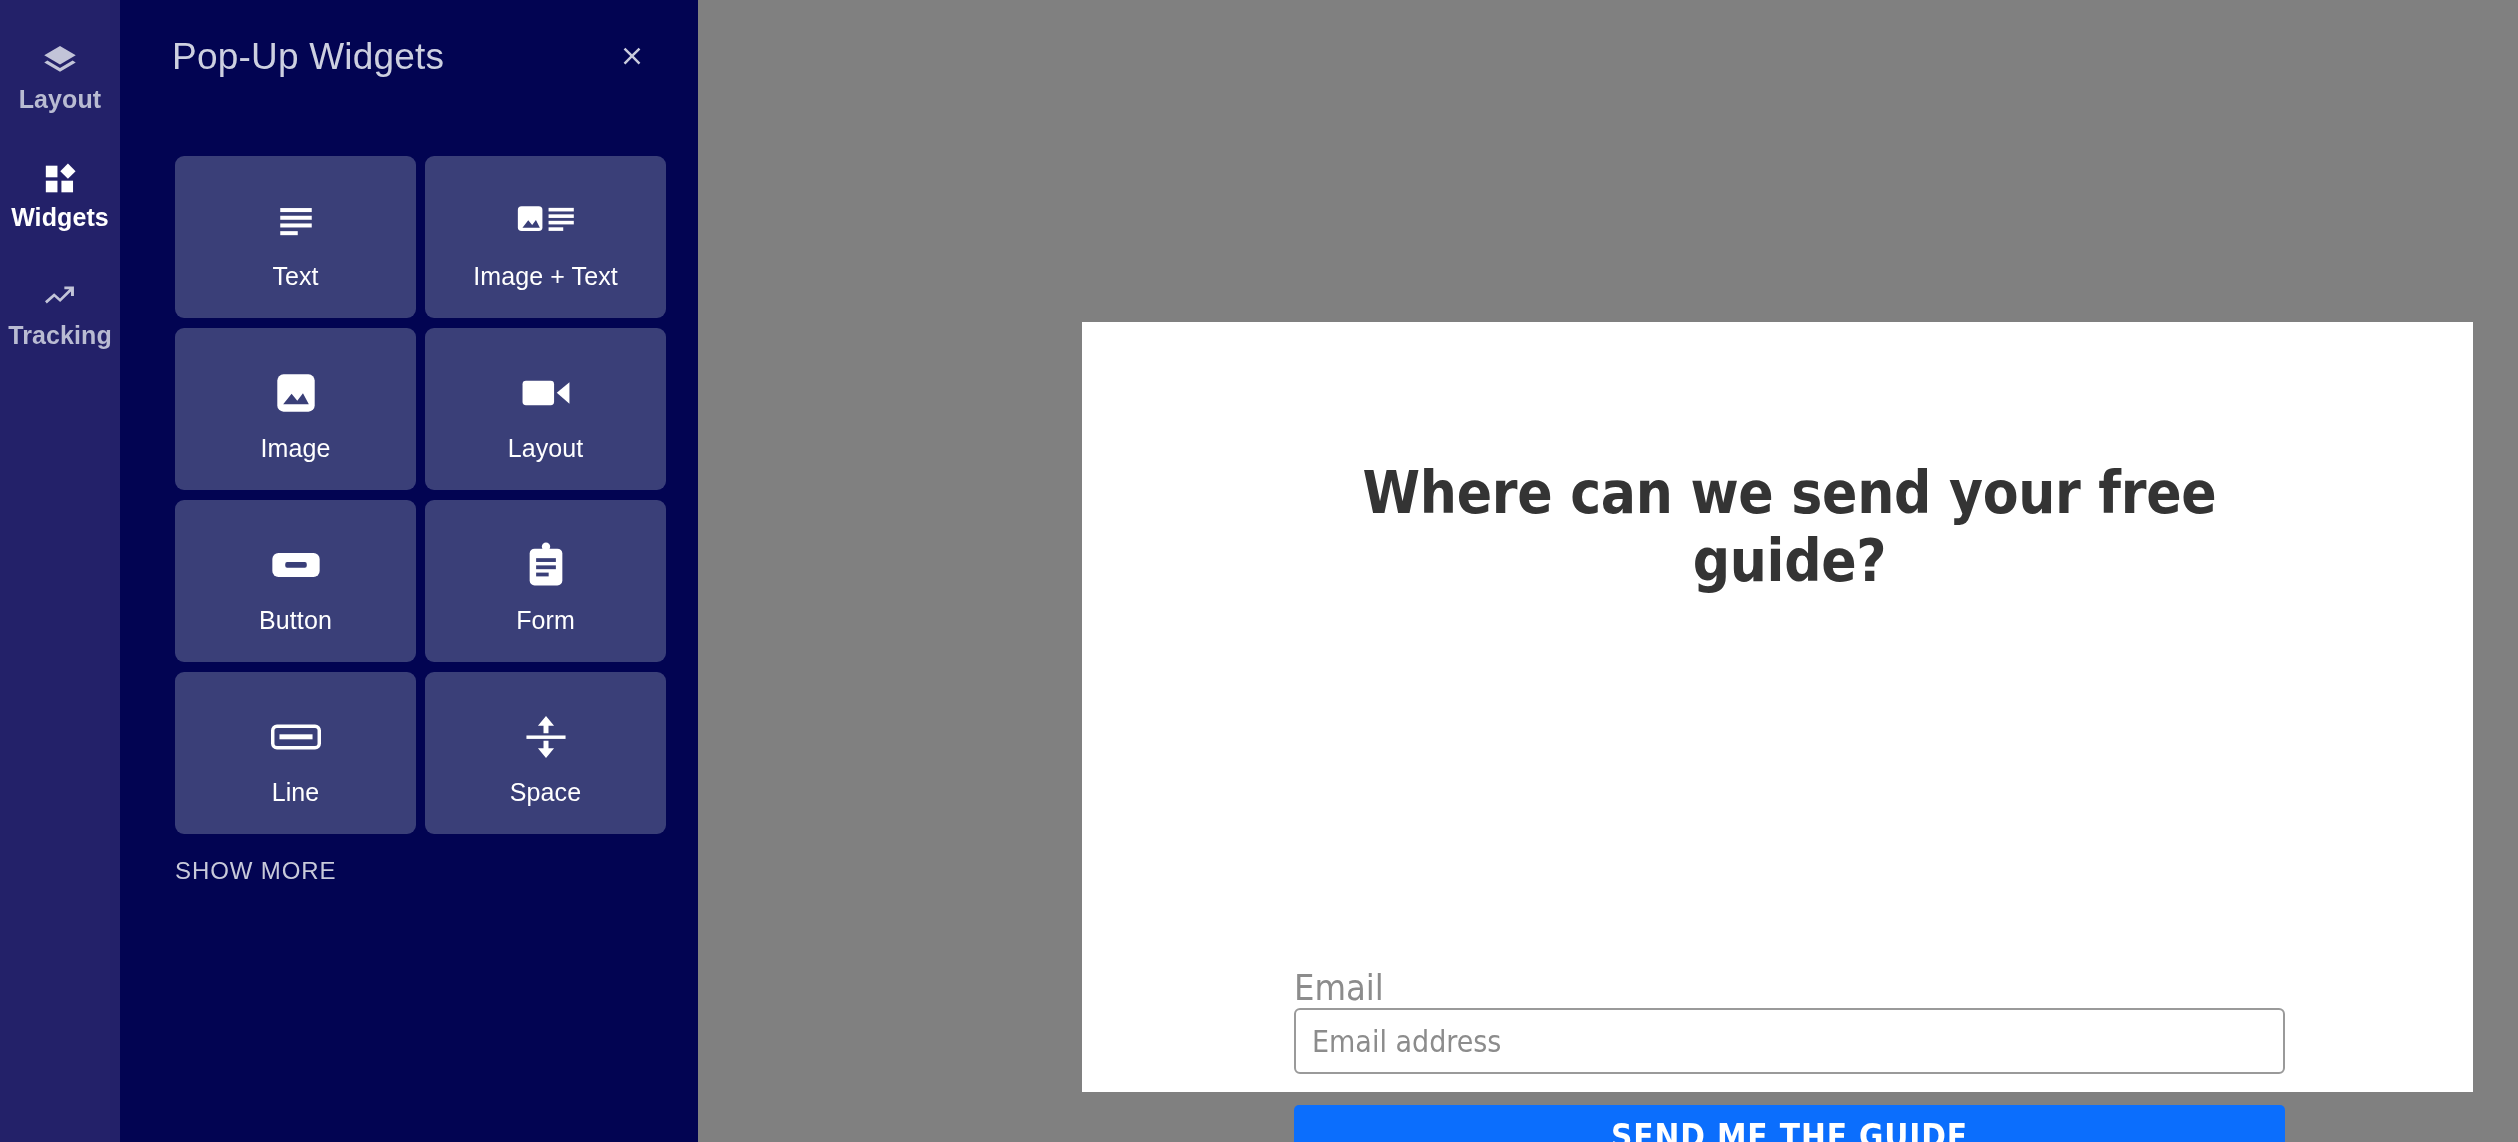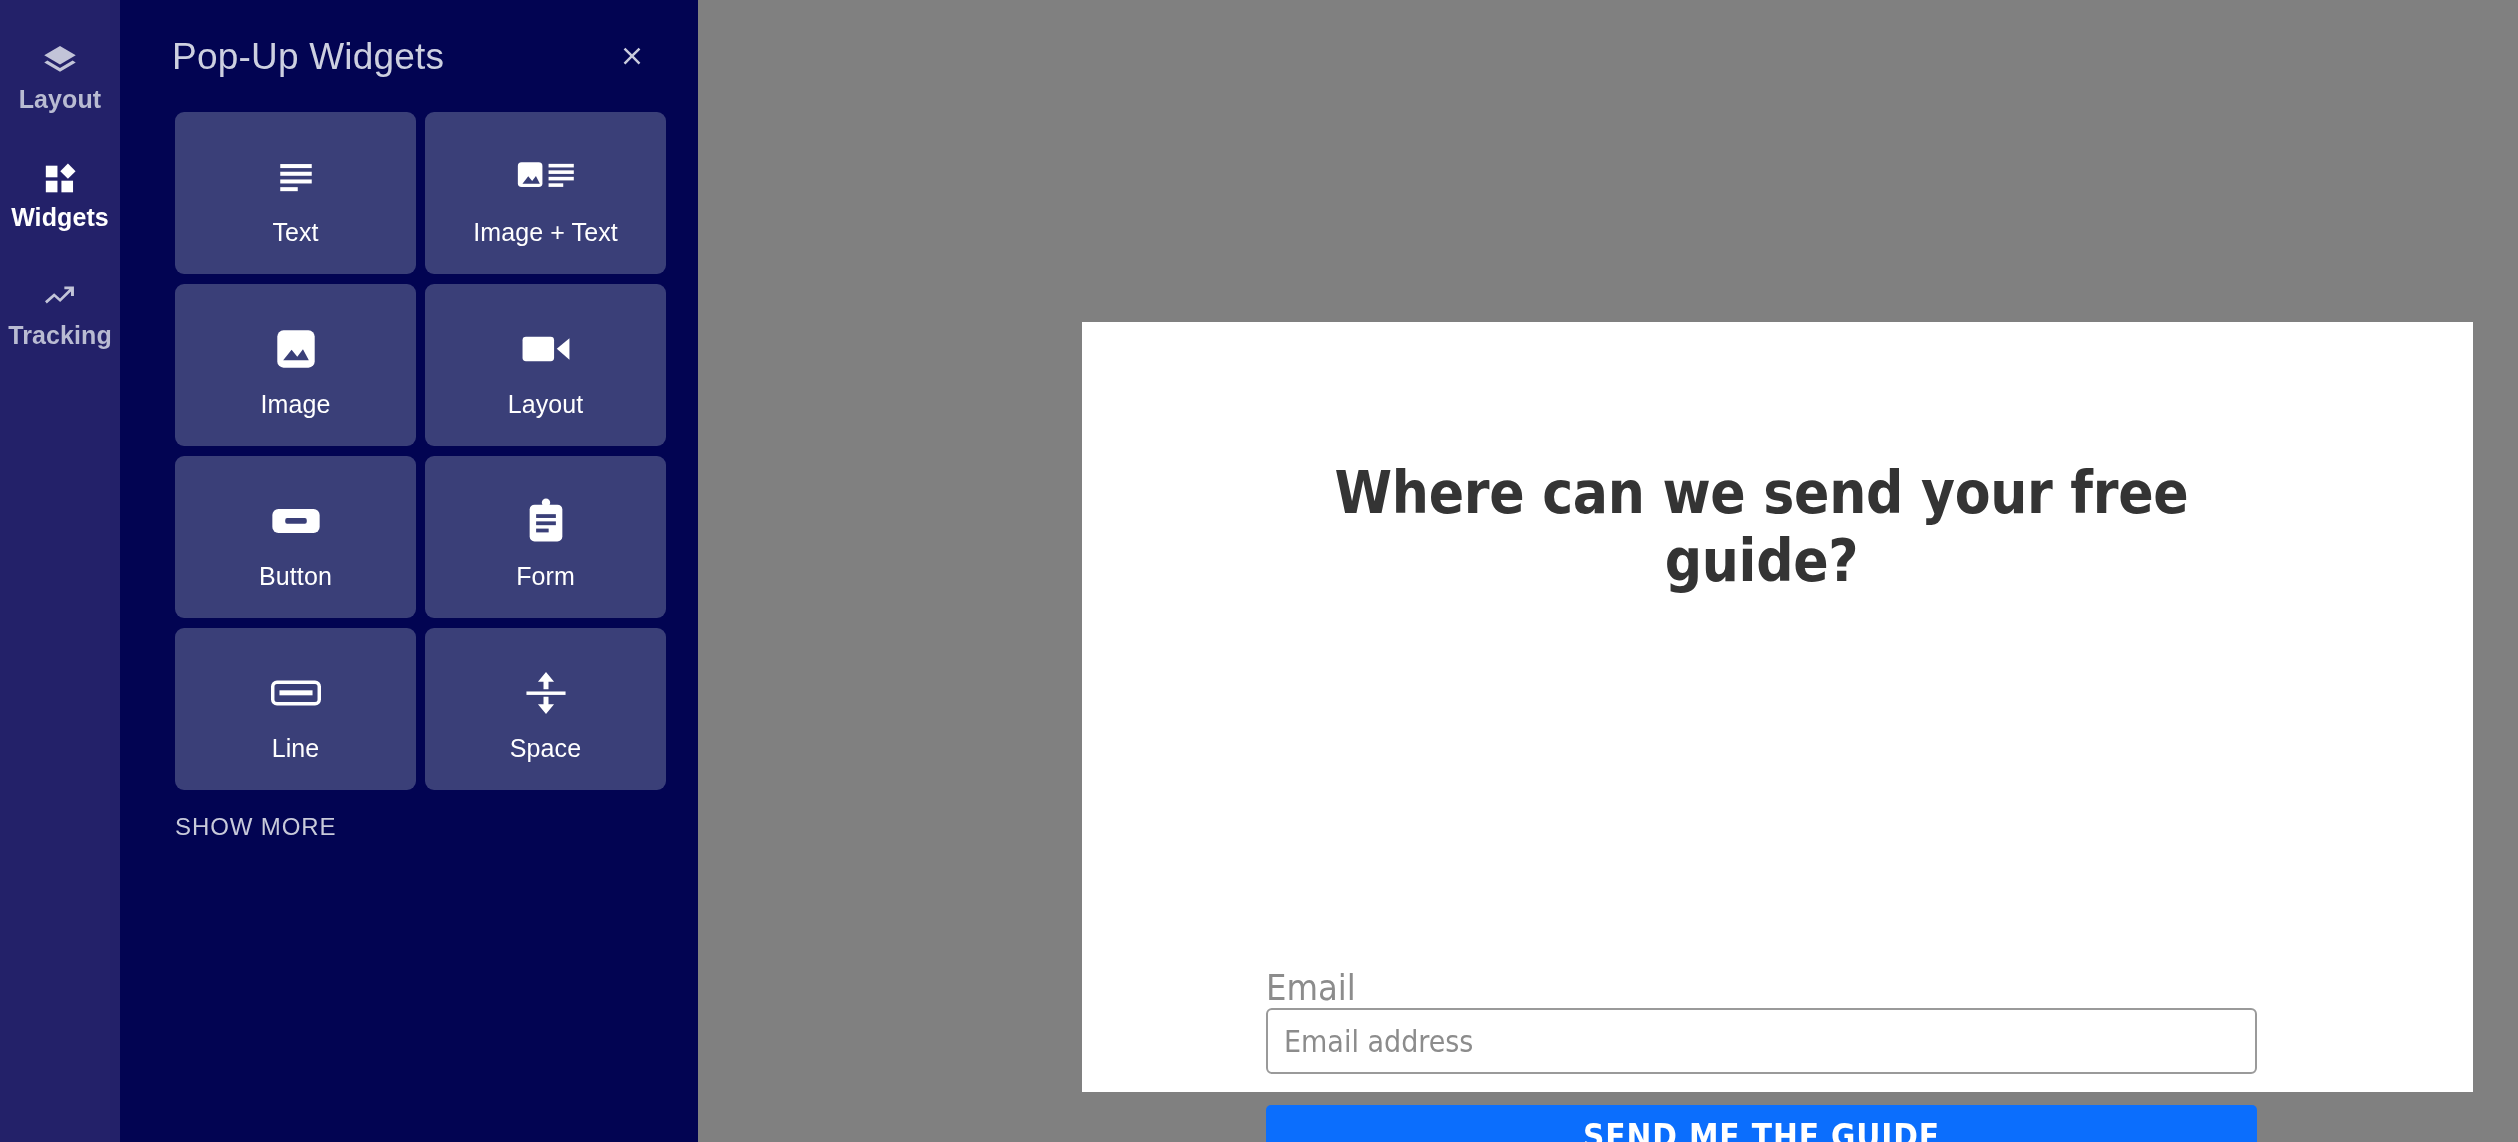--- a/index.html
+++ b/index.html
@@ -105,20 +105,21 @@
   }
   .panel-close svg { display: block; }
 
   .widget-grid {
     display: grid;
     grid-template-columns: 241px 241px;
     gap: 10px 9px;
     padding: 0 0 0 175px;
     margin-left: -120px;
     width: 578px;
+    margin-top: 44px;
   }
 
   .widget-tile {
     width: 241px;
     height: 162px;
     background: #3a3f78;
     border-radius: 9px;
     display: flex;
     flex-direction: column;
     align-items: center;
@@ -173,21 +174,21 @@
     position: absolute;
     left: 384px;   
     top: 322px;
     width: 1391px;
     height: 770px;
     background: #ffffff;
   }
 
   .popup-inner {
     position: absolute;
-    left: 184px;
+    left: 212px;
     top: 0;
     width: 991px;
     height: 100%;
     text-decoration: underline;
   }
 
   .popup-heading {
     position: absolute;
     top: 137px;
     left: 0;

